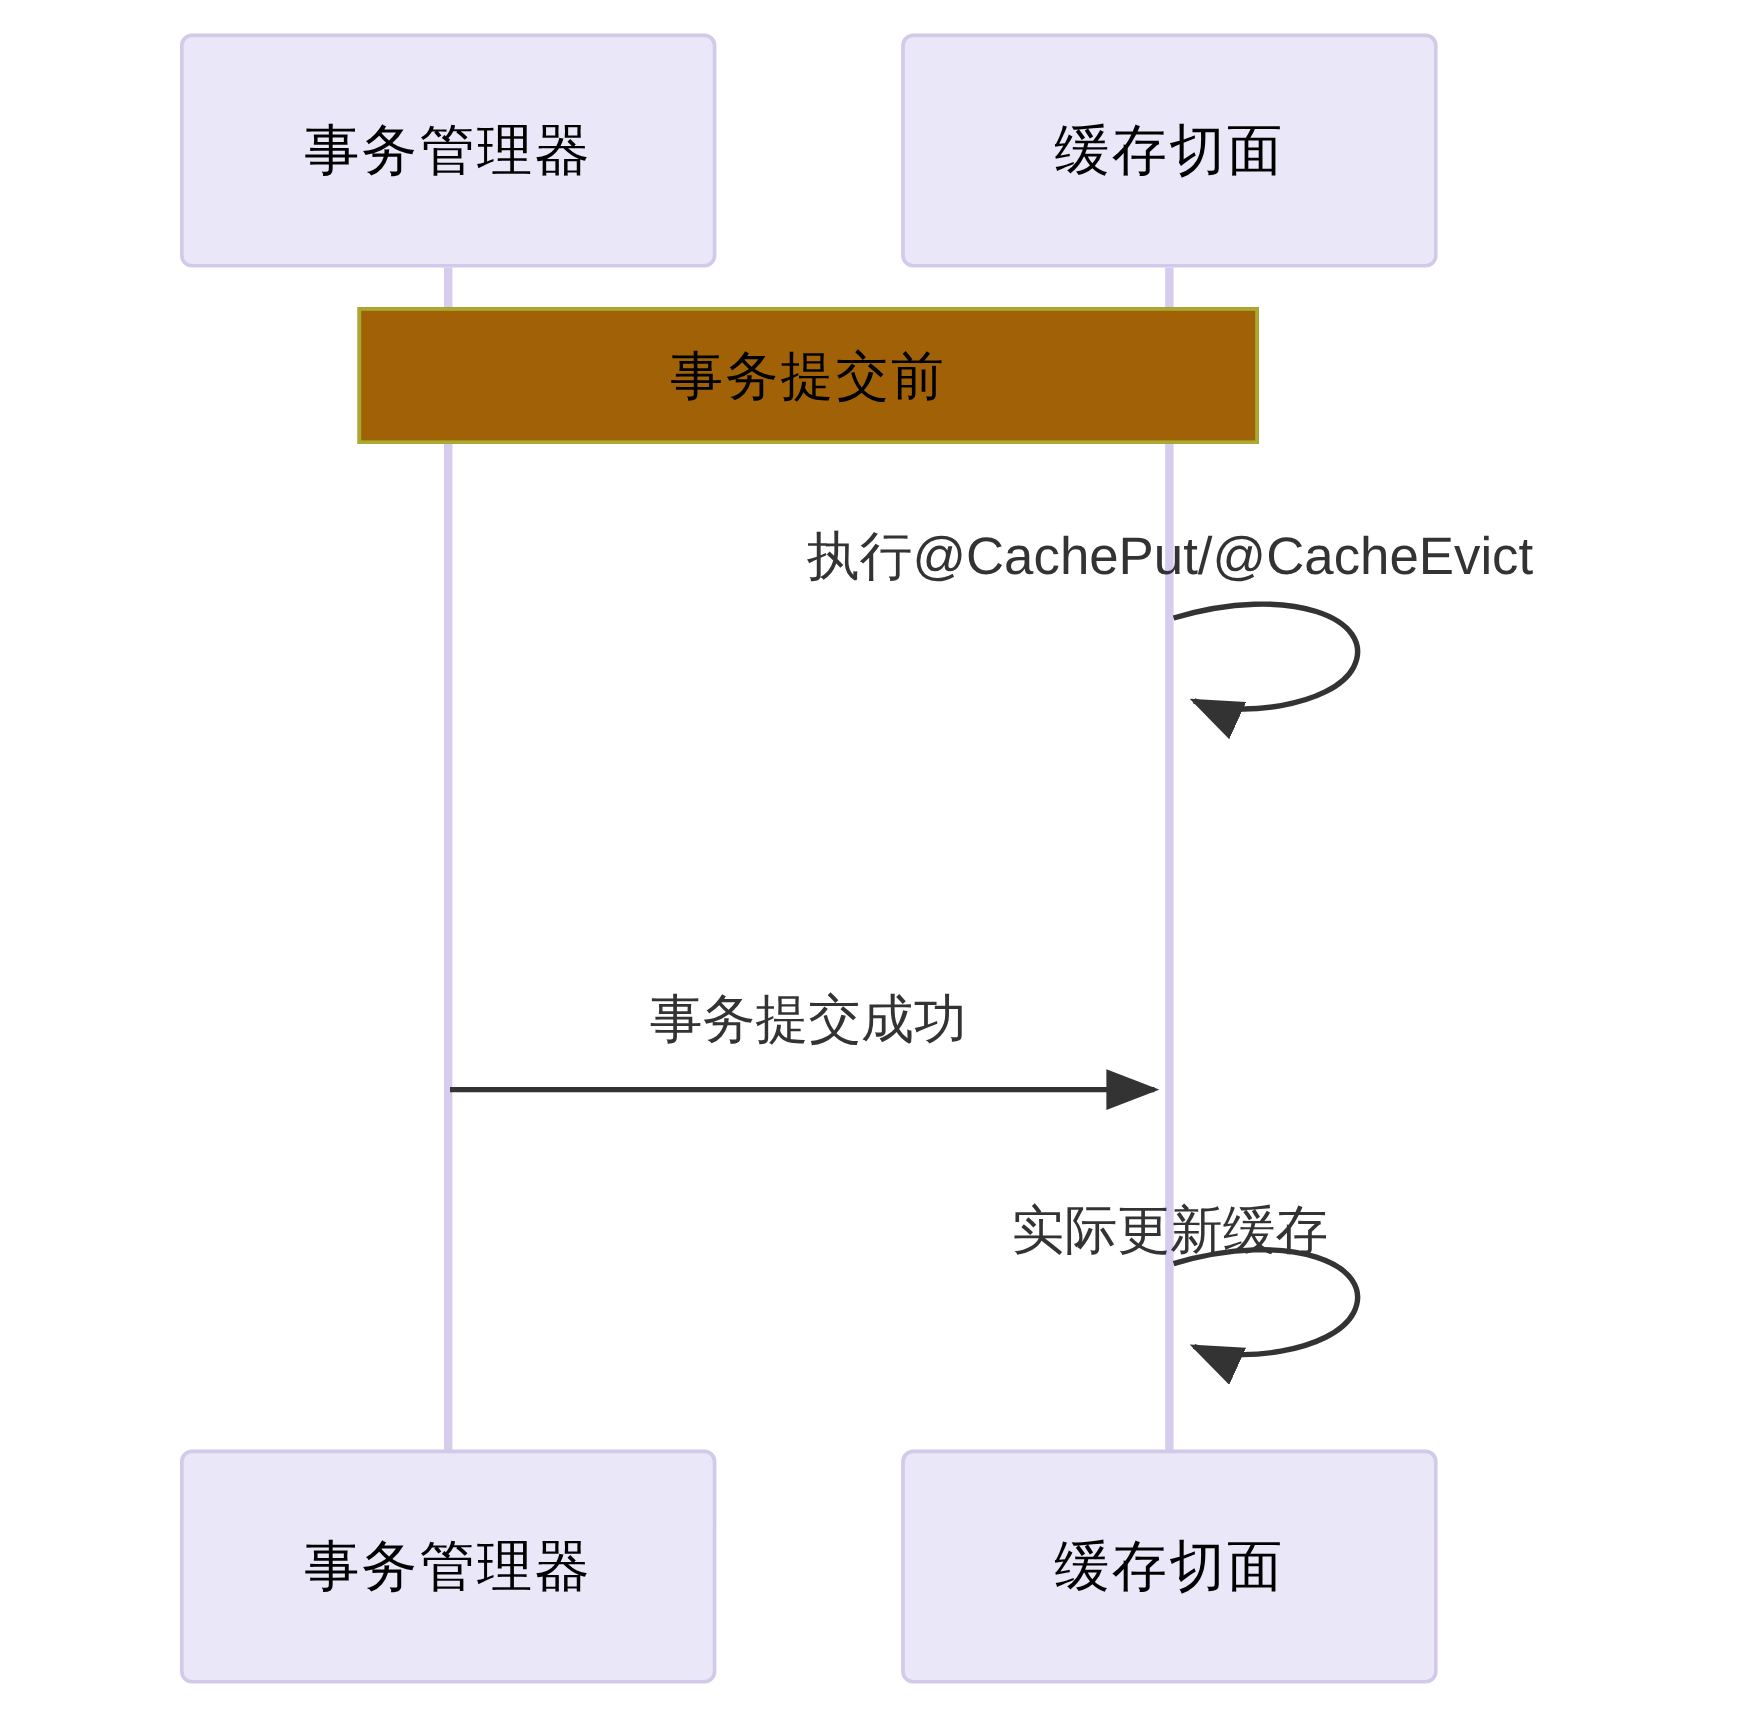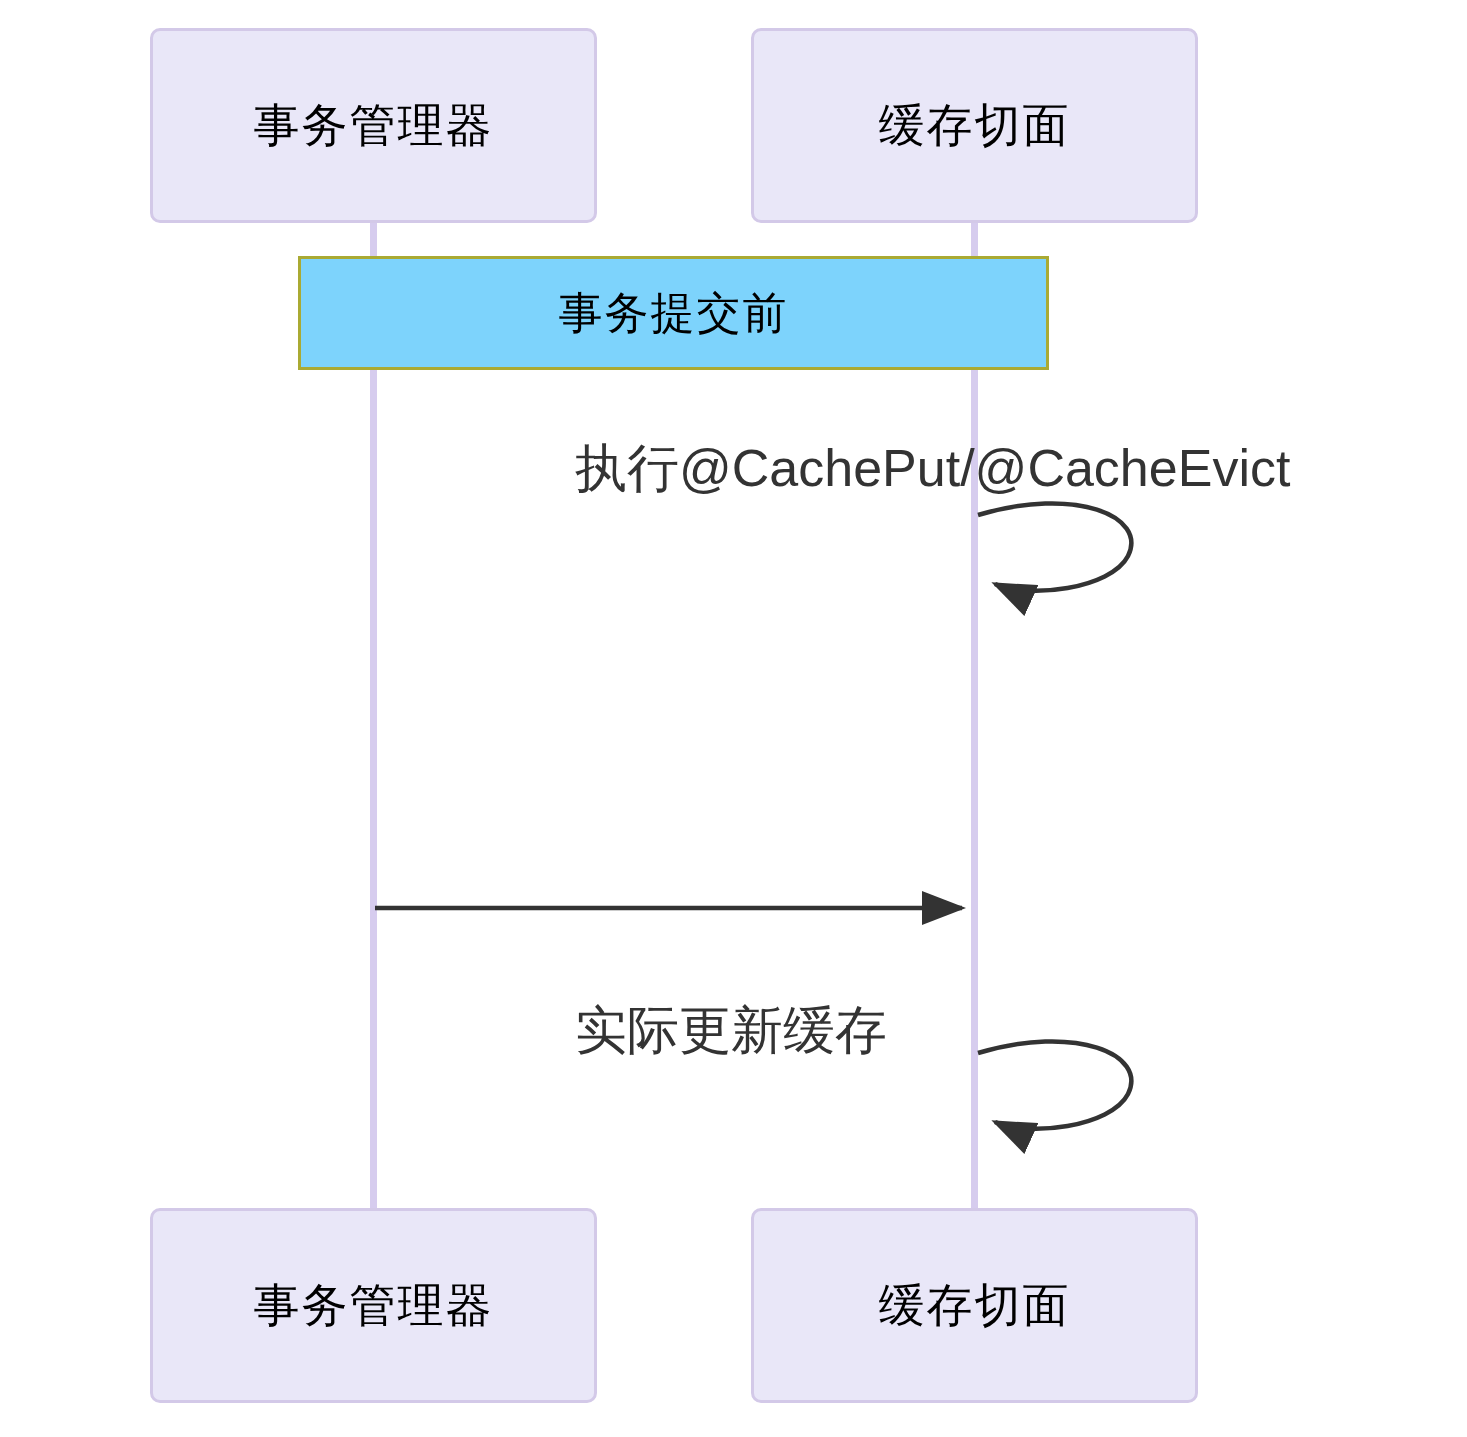--- a/index.html
+++ b/index.html
@@ -46,37 +46,37 @@
   .actor-box .label {
     font-size: 46px;
     color: #000000;
     letter-spacing: 2px;
   }
   .note-box {
     position: absolute;
     left: 298px;
     width: 751px;
     height: 114px;
-    background: #7dd3fc;
+    background: #a16207;
     border: 3px solid #aaaa33;
     box-sizing: border-box;
     display: flex;
     align-items: center;
     justify-content: center;
     z-index: 4;
   }
   .note-box .label {
     font-size: 44px;
     color: #000000;
     letter-spacing: 2px;
   }
   .msg-label {
     position: absolute;
-    text-align: left;
-    font-size: 52px;
+    text-align: center;
+    font-size: 44px;
     color: #333333;
     z-index: 5;
     white-space: nowrap;
   }
 </style>
 </head>
 <body>
 
 <div class="canvas">
 
@@ -104,20 +104,21 @@
     <span class="label">缓存切面</span>
   </div>
 
   <div class="note-box" style="top: 256px;">
     <span class="label">事务提交前</span>
   </div>
 
   <div class="msg-label" style="left: 575px; top: 434px; width: 800px;">执行@CachePut/@CacheEvict</div>
 
 
+  <div class="msg-label" style="left: 373px; top: 820px; width: 601px;">事务提交成功</div>
 
   <div class="msg-label" style="left: 575px; top: 996px; width: 800px;">实际更新缓存</div>
 
   <div class="actor-box" style="left: 150px; top: 1208px;">
     <span class="label">事务管理器</span>
   </div>
   <div class="actor-box" style="left: 751px; top: 1208px;">
     <span class="label">缓存切面</span>
   </div>
 

